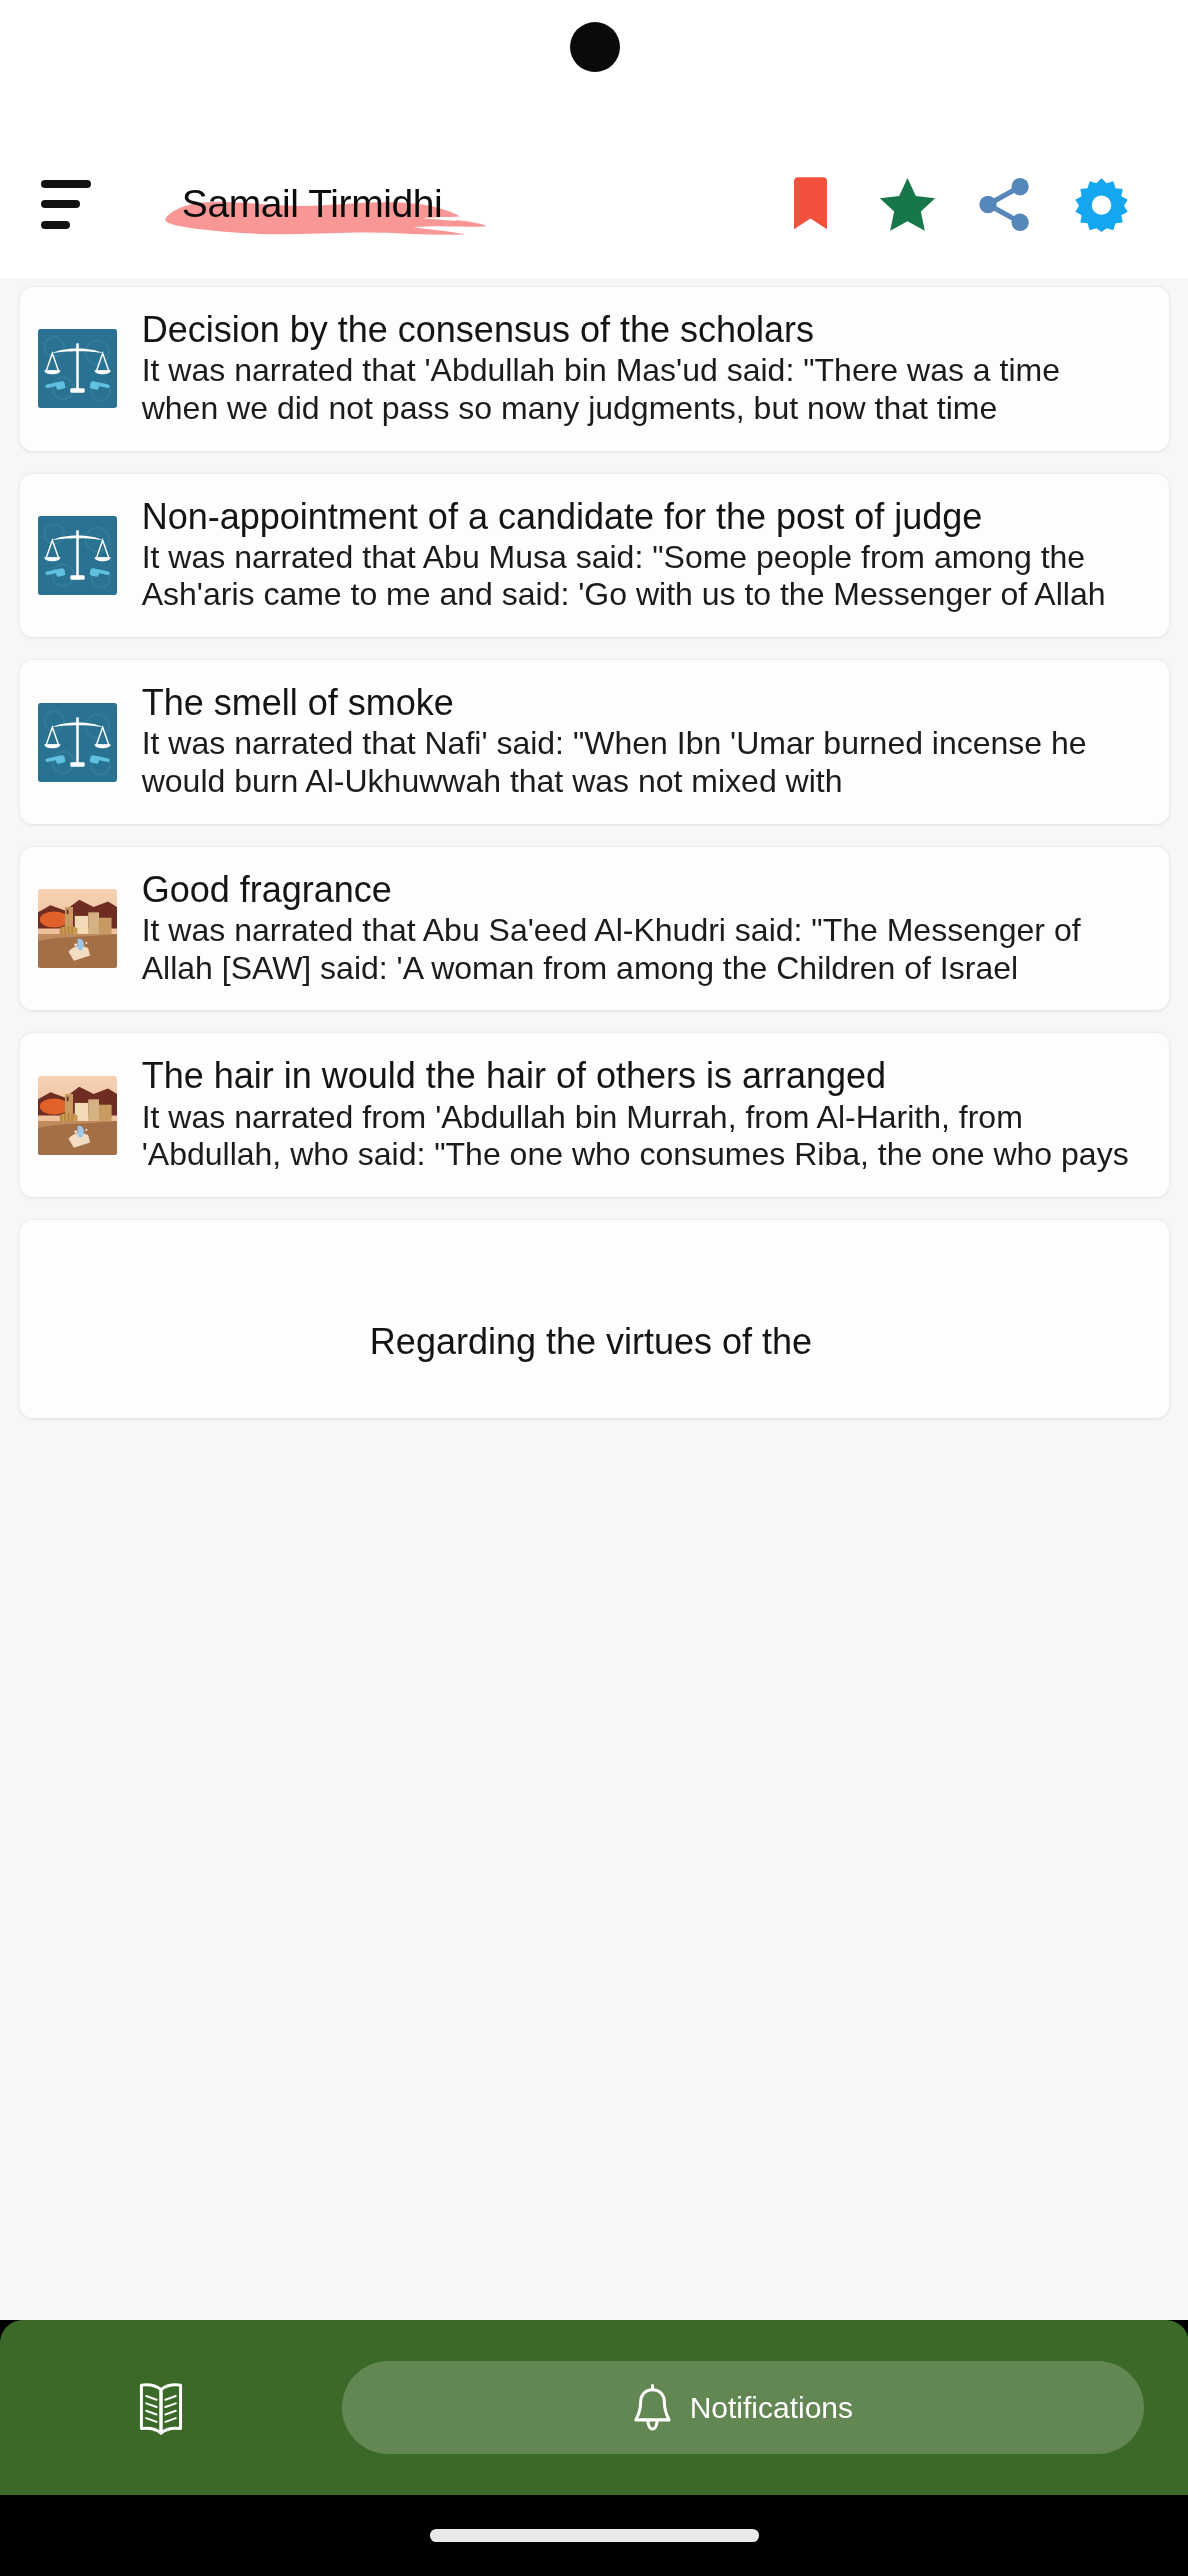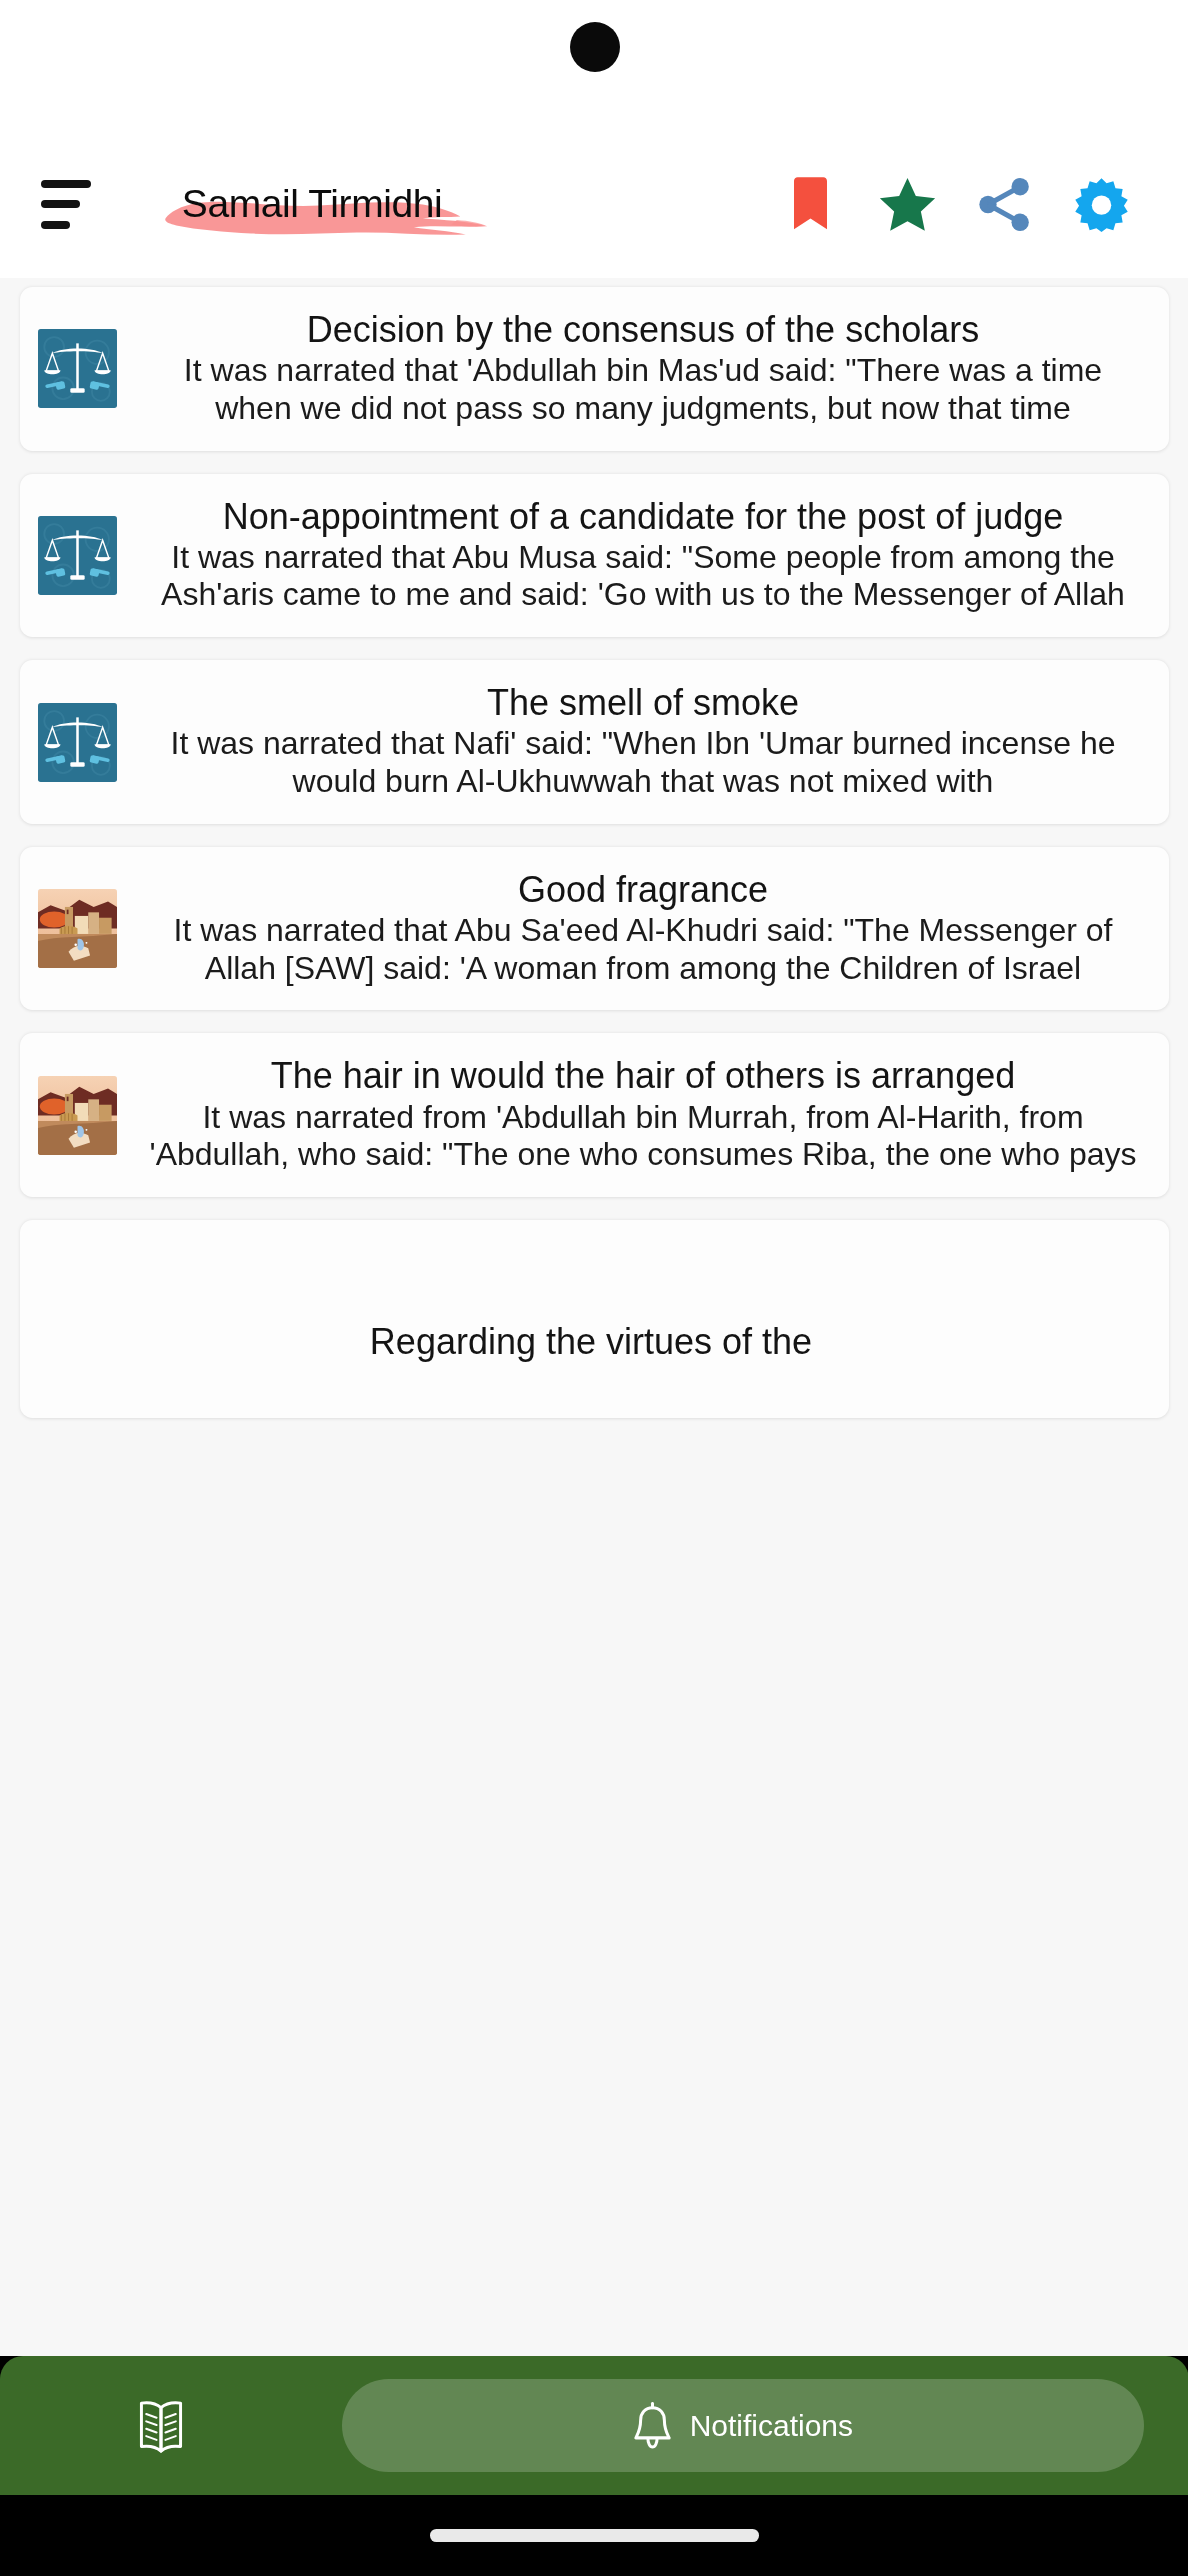--- a/index.html
+++ b/index.html
@@ -120,21 +120,21 @@
   .thumb {
     flex:0 0 auto;
     width:79px; height:79px;
     border-radius:2.7px;
     overflow:hidden;
     margin-right:25px;
     align-self:center;
   }
   .thumb svg { display:block; width:79px; height:79px; }
 
-  .card-text { flex:1 1 auto; min-width:0;text-align:center; }
+  .card-text { flex:1 1 auto; min-width:0; }
   .card-title {
     font-size:36px;
     line-height:1.12;
     color:#141414;
     font-weight:400;
     margin-bottom:1.8px;
   }
   .card-desc {
     font-size:32px;
     line-height:1.18;
@@ -145,21 +145,21 @@
   .card.partial {
     min-height:auto;
     padding-bottom:54px;
     margin-bottom:0;
     flex-direction:column;
   }
 
   
   .bottomnav {
     flex:0 0 auto;
-    height:139px;
+    height:175px;
     background:#3b6a28;
     border-radius:23px 23px 0 0;
     display:flex;
     align-items:center;
     padding:0 27px 0 27px;
     gap:19.7px;
     position:relative;
     z-index:5;
   }
   .nav-book {

